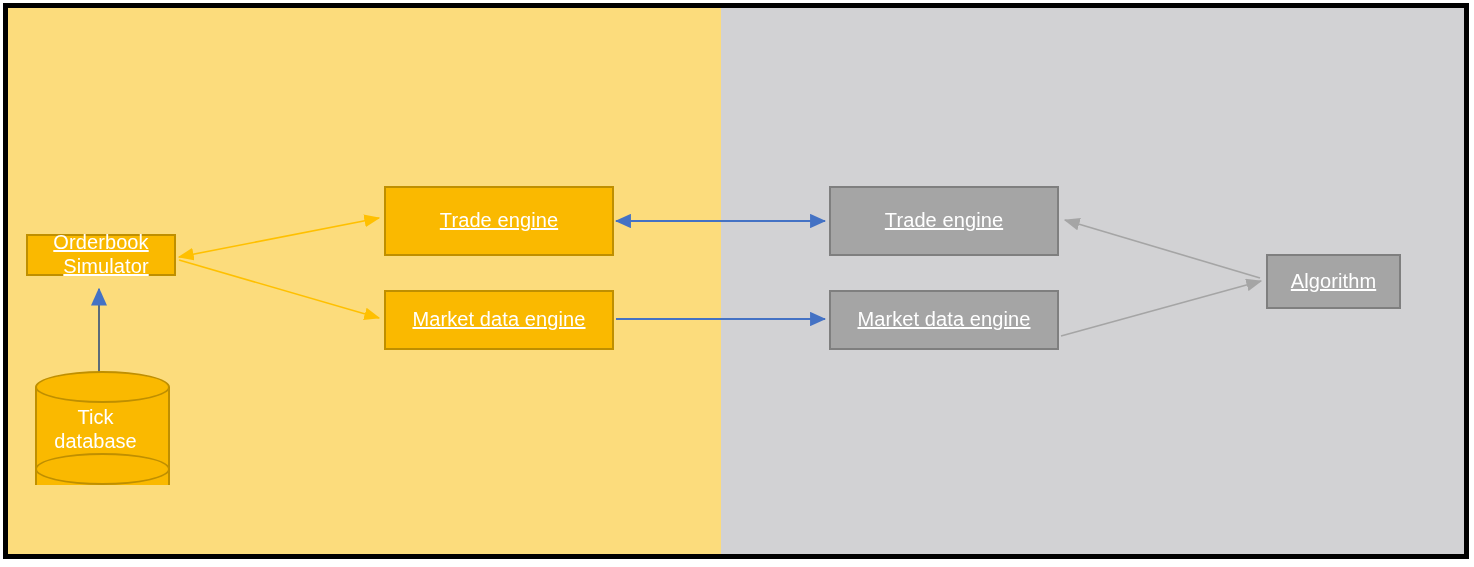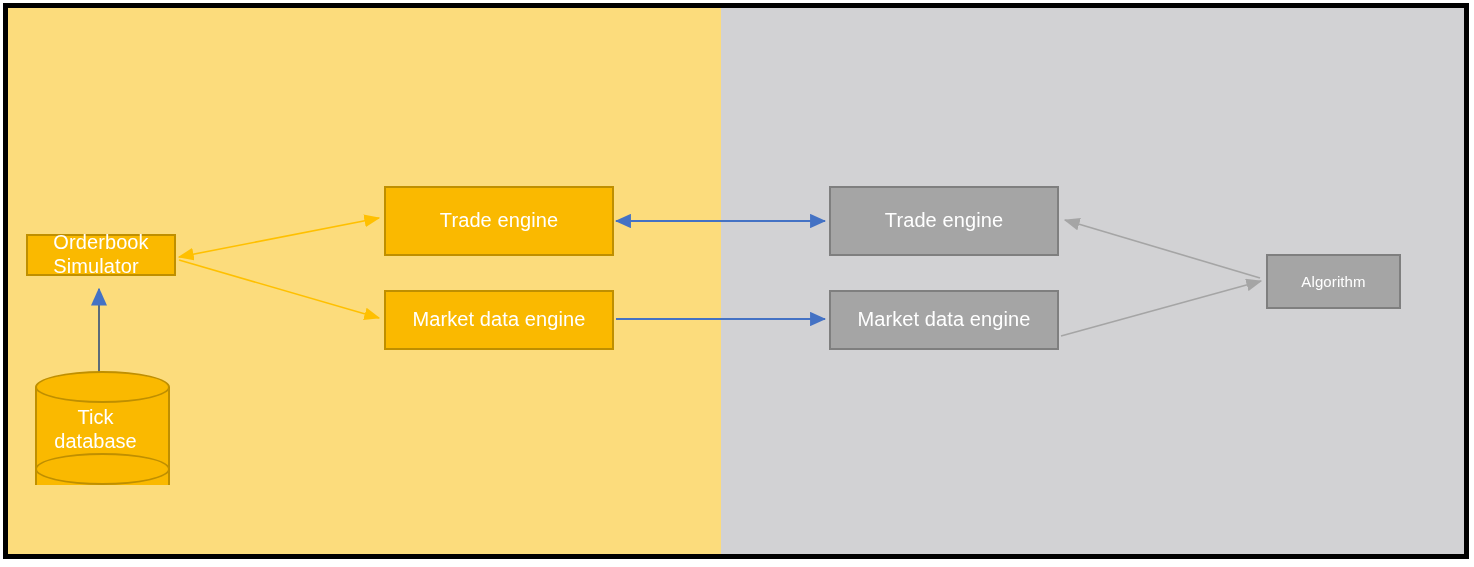--- a/index.html
+++ b/index.html
@@ -48,26 +48,27 @@
     pointer-events: none;
   }
 
   
   .node {
     position: absolute;
     box-sizing: border-box;
     display: flex;
     align-items: center;
     justify-content: center;
-    text-align: left;
+    text-align: right;
     color: #ffffff;
     line-height: 1.18;
     letter-spacing: 0.1px;
     white-space: pre-line;
     user-select: none;
+    text-decoration: underline;
   }
 
   .node-yellow {
     background: #FAB900;
     border: 2px solid #BF8F00;
   }
   .node-gray {
     background: #A5A5A5;
     border: 2px solid #7F7F7F;
   }
@@ -87,21 +88,21 @@
   #node-trade-engine-live {
     left: 821px; top: 178px; width: 230px; height: 70px;
     font-size: 20px;
   }
   #node-market-data-live {
     left: 821px; top: 282px; width: 230px; height: 60px;
     font-size: 20px;
   }
   #node-algorithm {
     left: 1258px; top: 246px; width: 135px; height: 55px;
-    font-size: 15px;
+    font-size: 20px;
   }
 
   
   #node-tick-db {
     position: absolute;
     left: 27px;
     top: 363px;
     width: 135px;
     height: 130px;
   }

